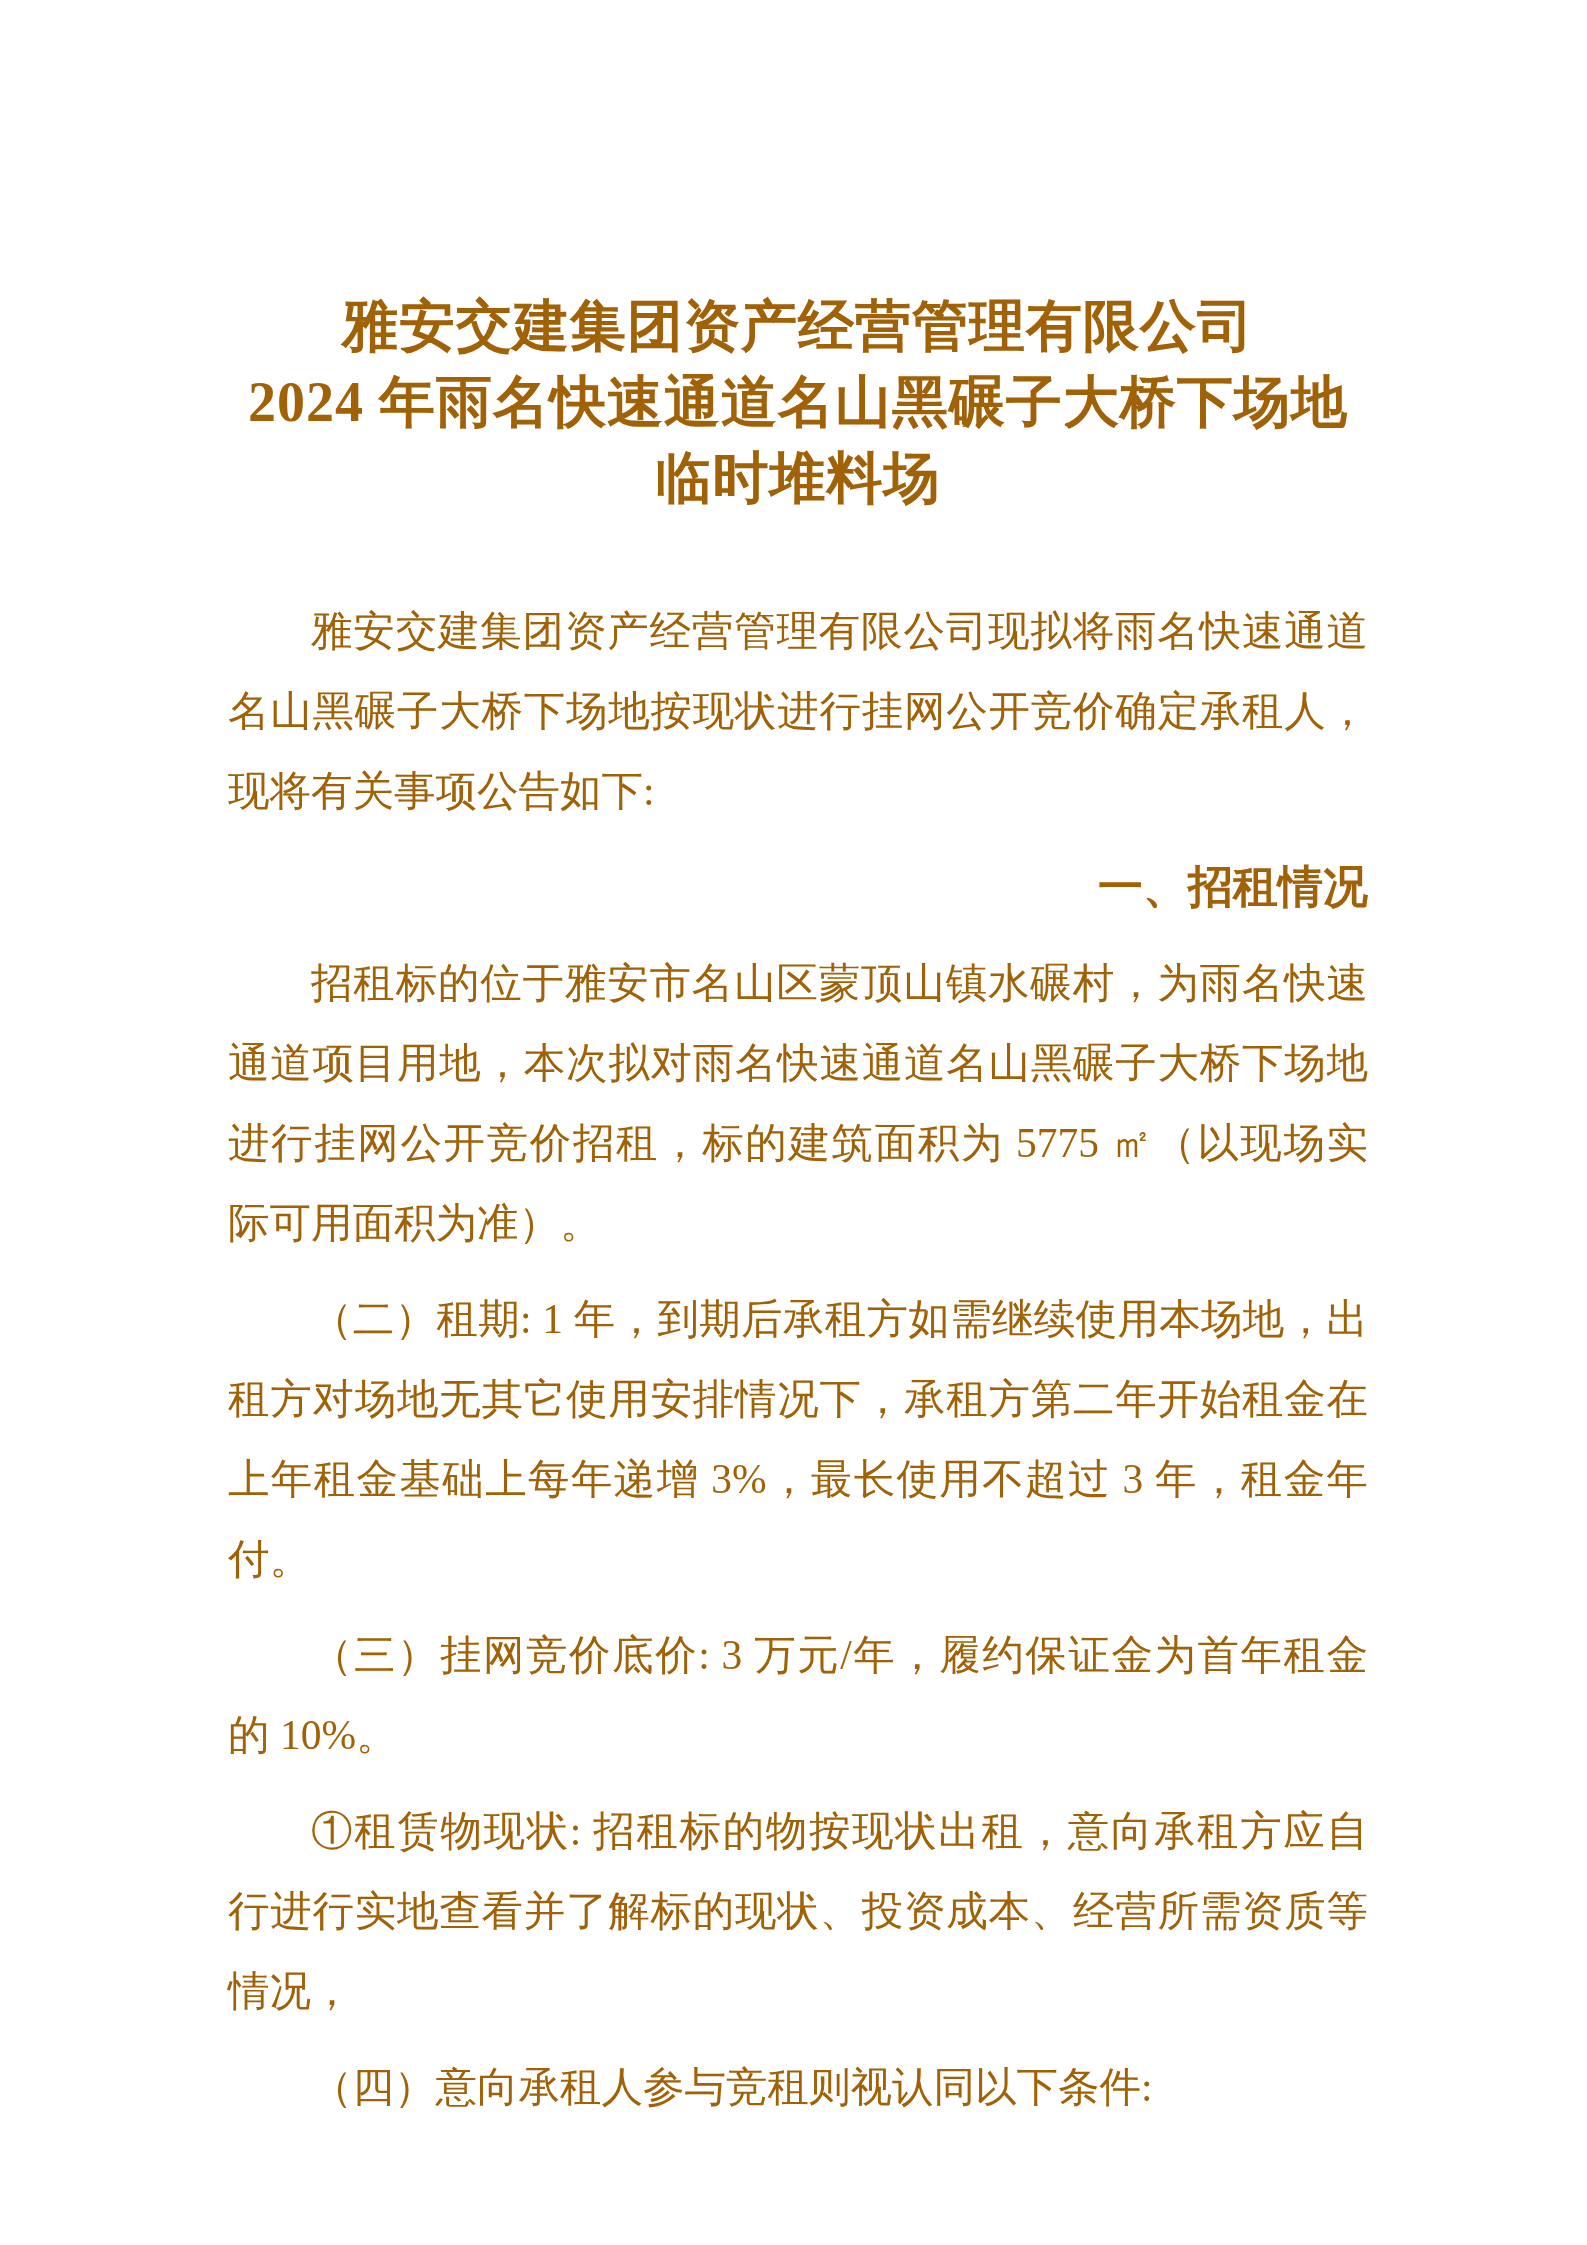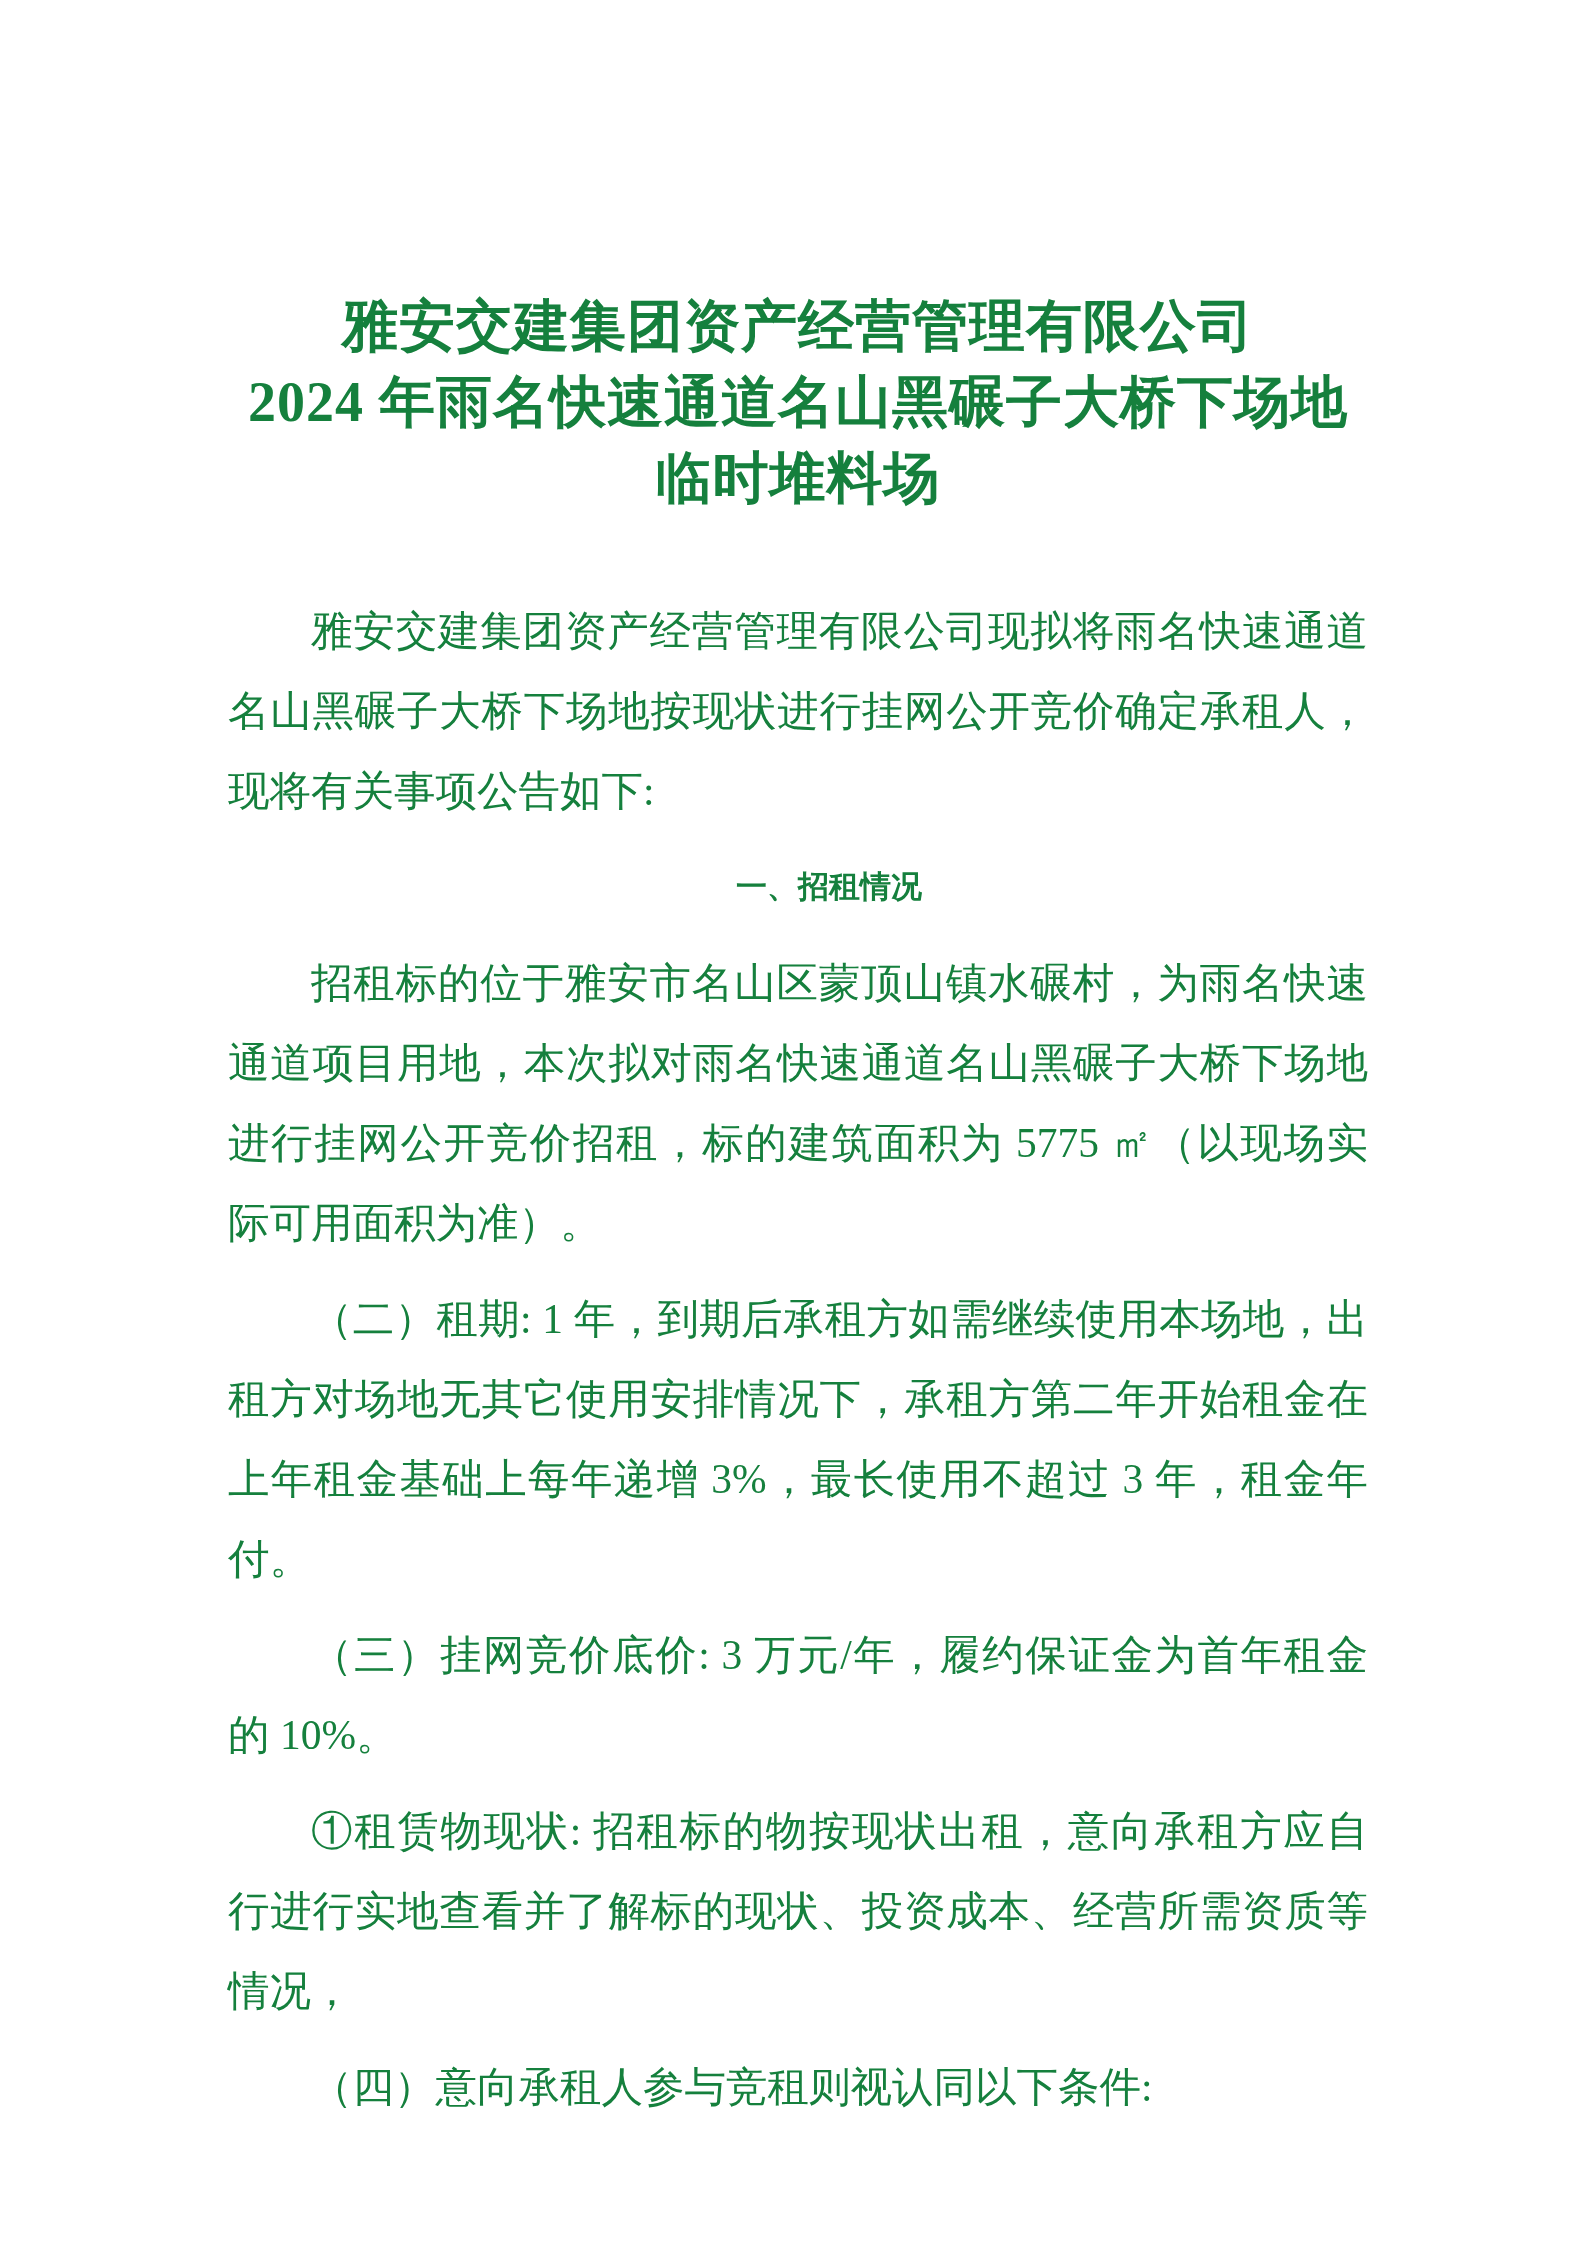--- a/index.html
+++ b/index.html
@@ -3,21 +3,21 @@
 <meta charset="utf-8">
 <style>
   html, body { margin: 0; padding: 0; background: #e8e8e8; }
   .page {
     position: relative;
     width: 1587px;
     height: 2245px;
     background: #ffffff;
     overflow: hidden;
     font-family: "Liberation Serif", serif;
-    color: #15803d;
+    color: #a16207;
   }
   .content {
     position: absolute;
     left: 212px;
     top: 288px;
     width: 1172px;
   }
   .doc-title {
     text-align: center;
     font-weight: 700;
@@ -32,22 +32,22 @@
     font-size: 41.5px;
     line-height: 80px;
     text-align: justify;
     text-justify: inter-character;
     text-indent: 2em;
     font-family: "Liberation Serif", serif;
   }
   .para.heading {
     font-family: Liberation Serif, serif;
     font-weight: 700;
-    font-size: 31px;
-    text-align: center;
+    font-size: 45px;
+    text-align: right;
   }
 </style>
 </head>
 <body>
 
 <div class="page">
   <div class="content">
     <div class="doc-title">
       <div class="title-line">雅安交建集团资产经营管理有限公司</div>
       <div class="title-line">2024 年雨名快速通道名山黑碾子大桥下场地</div>

